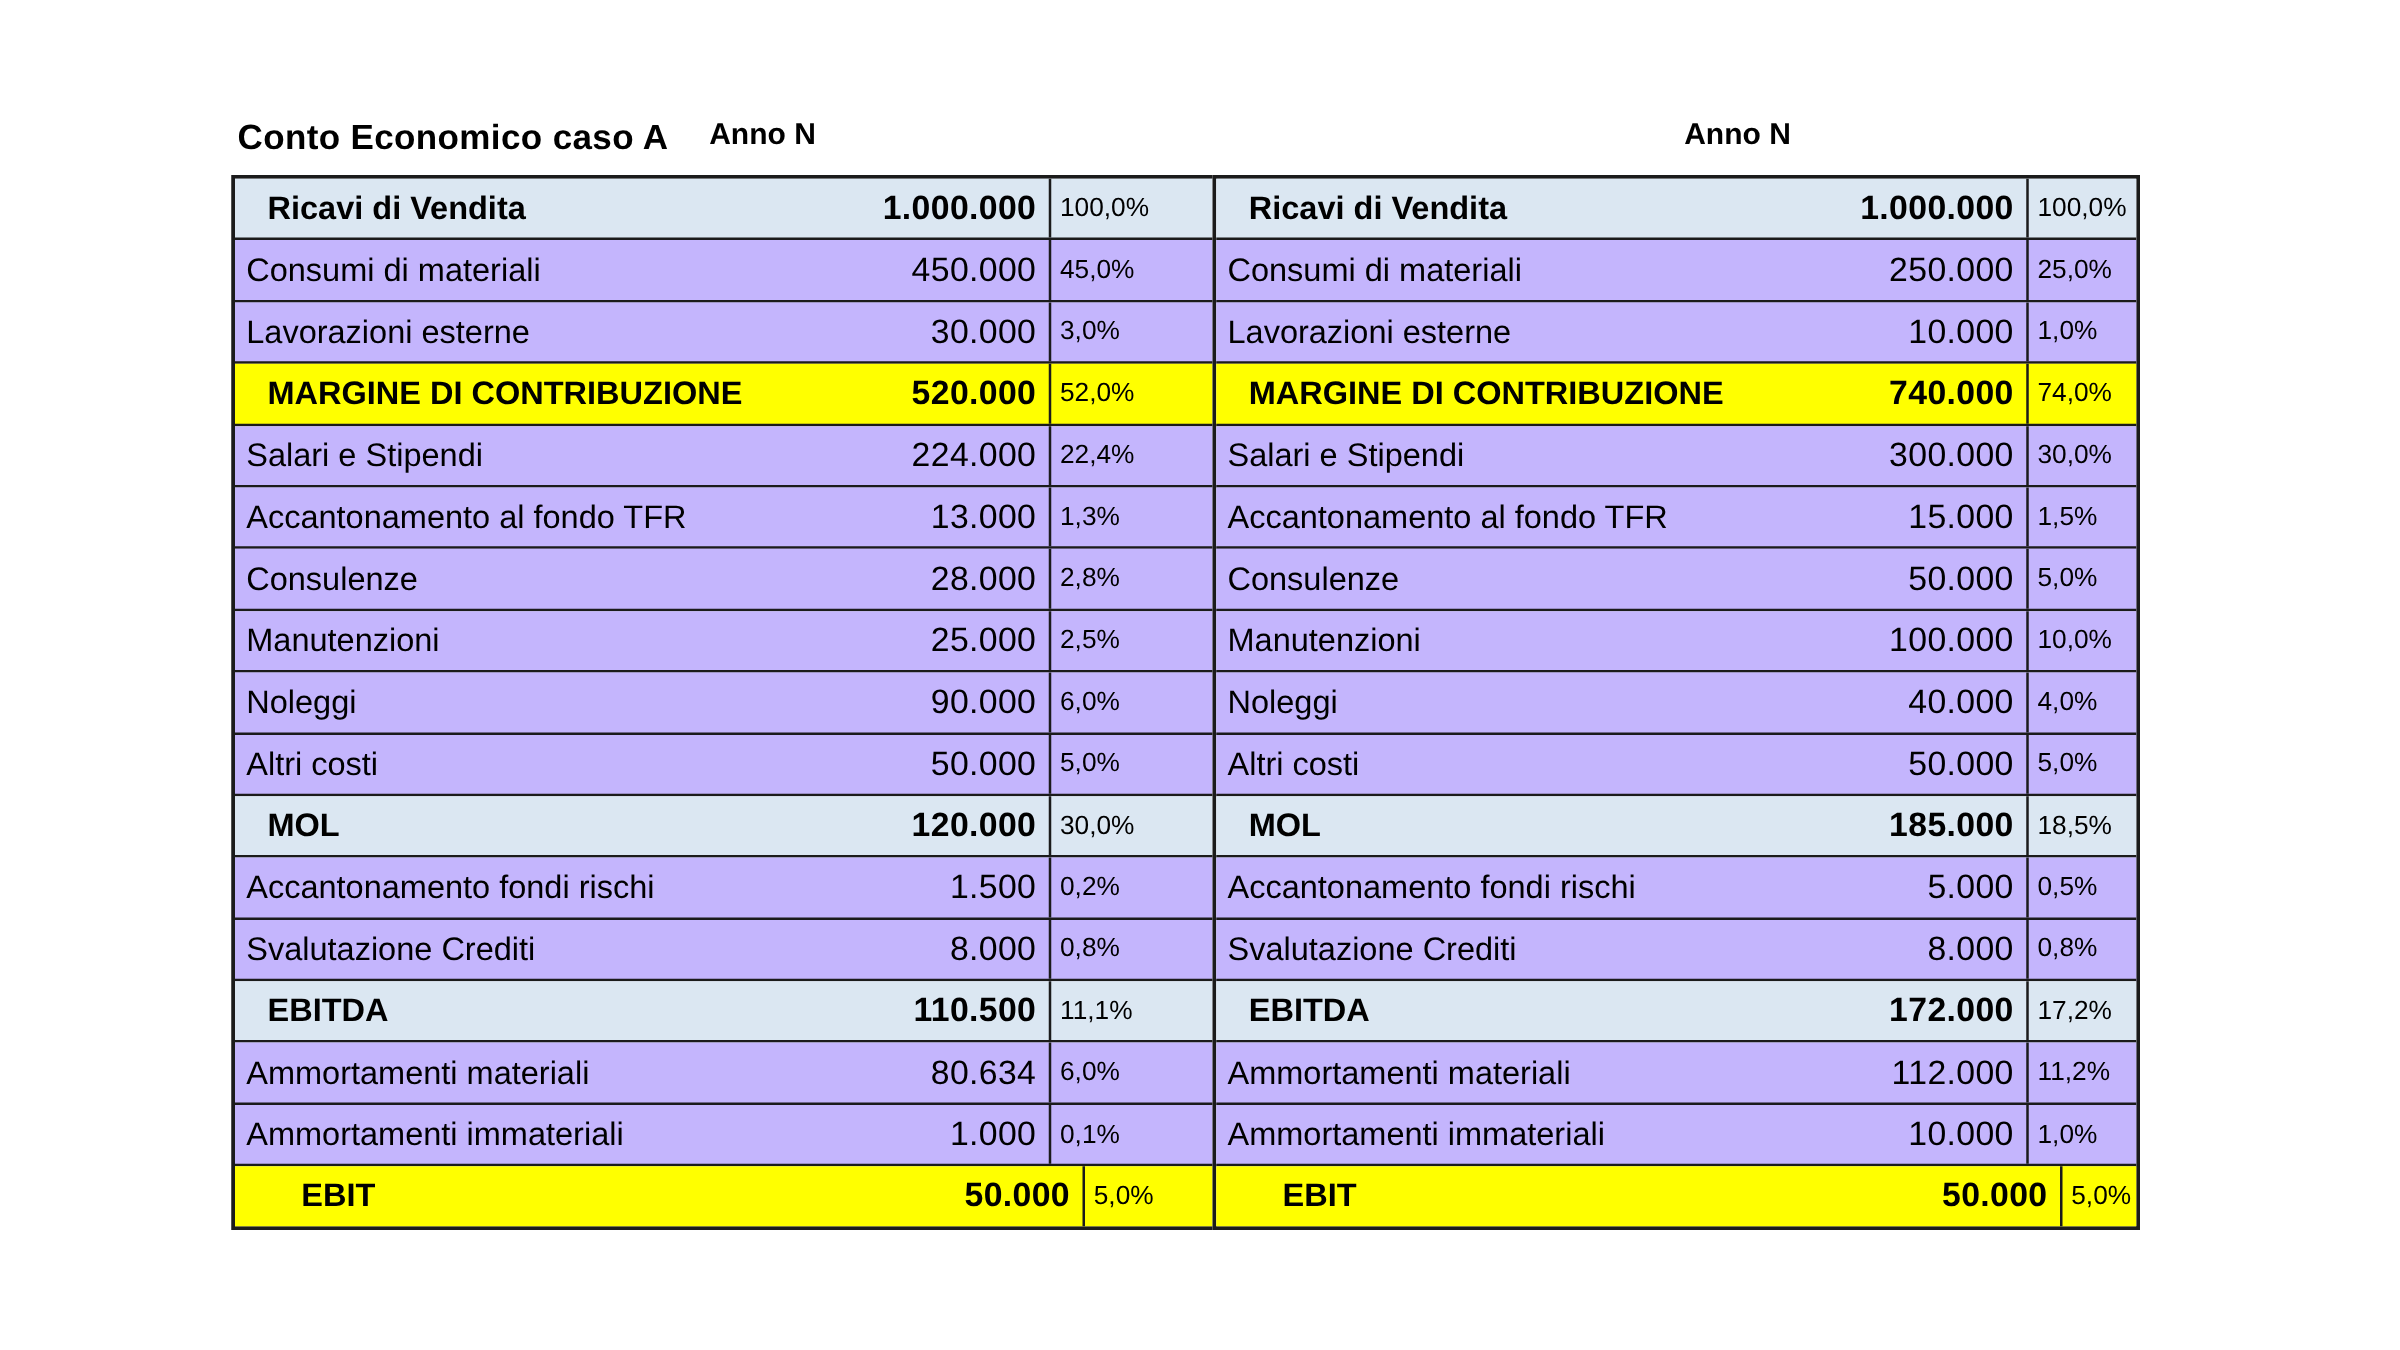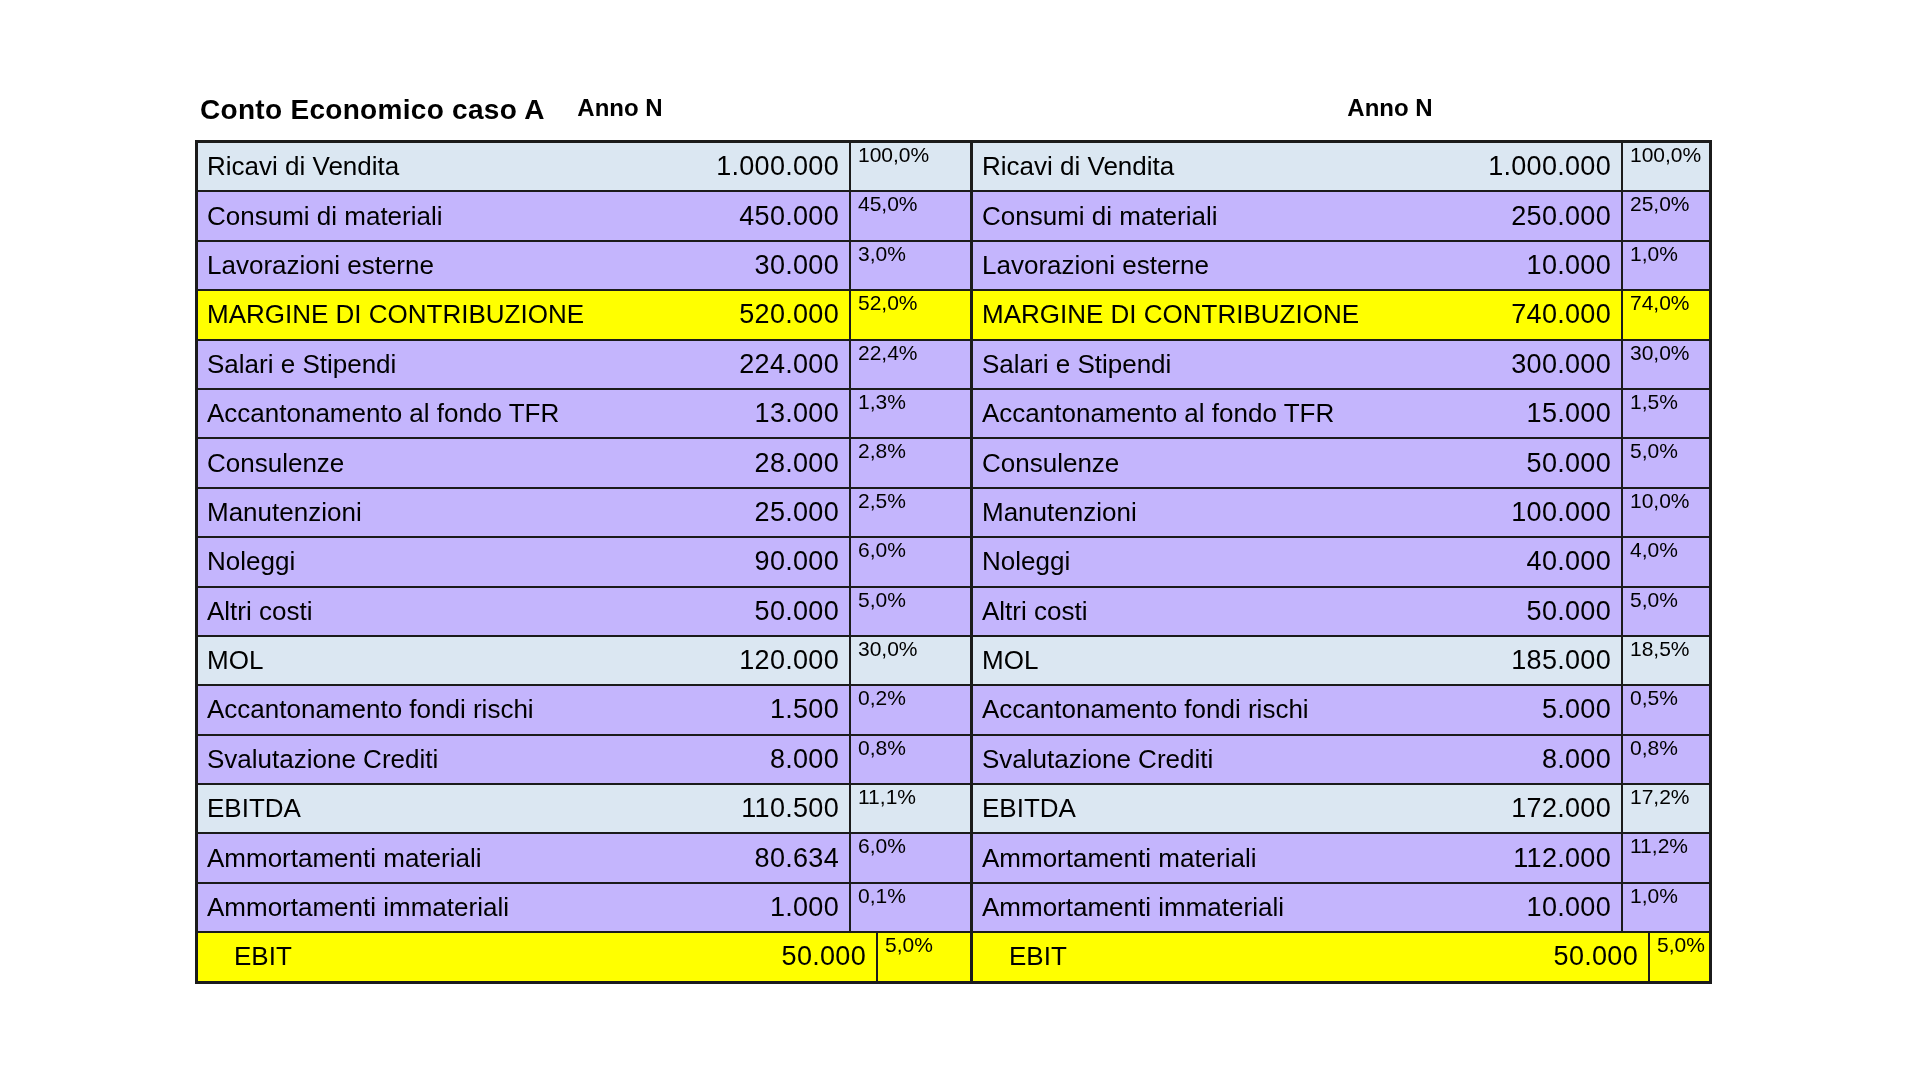--- a/index.html
+++ b/index.html
@@ -14,21 +14,21 @@
   }
   .canvas {
     position: relative;
     width: 1920px;
     height: 1080px;
   }
   .sheet {
     position: absolute;
     top: 88px;
   }
-  .table-a { left: 195px; width: 805px; --main-w: 653px; --anno-x: 425px; }
+  .table-a { left: 185px; width: 805px; --main-w: 653px; --anno-x: 425px; }
   .table-b { left: 970px; width: 742px; --main-w: 650px; --anno-x: 420px; }
 
   .title-row {
     position: relative;
     height: 52px;
   }
   .title {
     position: absolute;
     left: 5px;
     top: 6px;
@@ -68,29 +68,29 @@
     border-right: 2px solid var(--border-c, #1b1b1b);
     display: flex;
     justify-content: space-between;
     align-items: center;
     padding: 0 10px 0 9px;
     overflow: hidden;
   }
   .cell-pct {
     flex: 1;
     display: flex;
-    align-items: flex-start;
+    align-items: center;
     padding-left: 7px;
     overflow: hidden;
   }
   .lbl { font-size: 26px; white-space: nowrap; }
   .val { font-size: 27px; white-space: nowrap; letter-spacing: 0.3px; }
   .pct { font-size: 21px; white-space: nowrap; }
   .row.bold .lbl,
-  .row.bold .val { font-weight: normal; }
+  .row.bold .val { font-weight: bold; margin-left: 17px; }
 </style>
 </head>
 <body>
 
 <div class="canvas">
 
   <div class="sheet table-a">
     <div class="title-row">
       <span class="title">Conto Economico caso A</span>
       <span class="period">Anno N</span>

